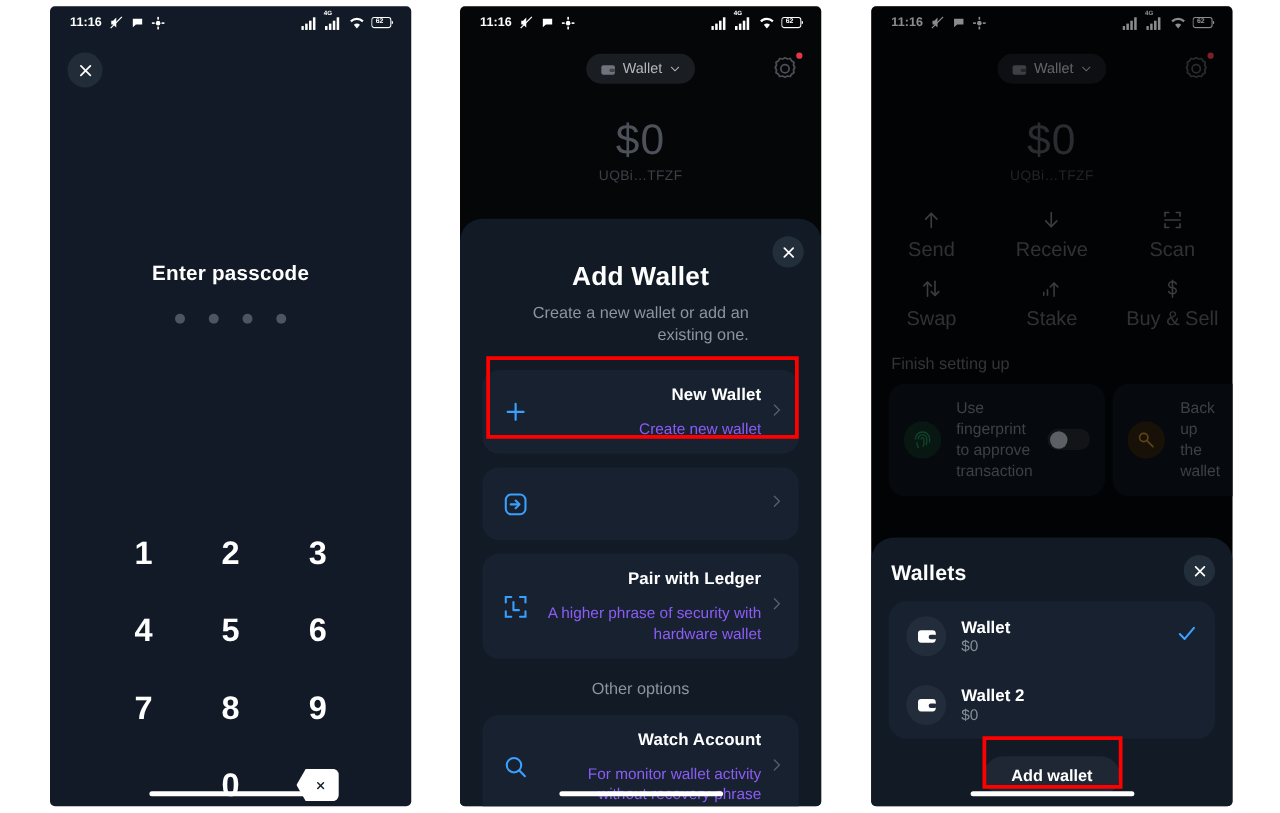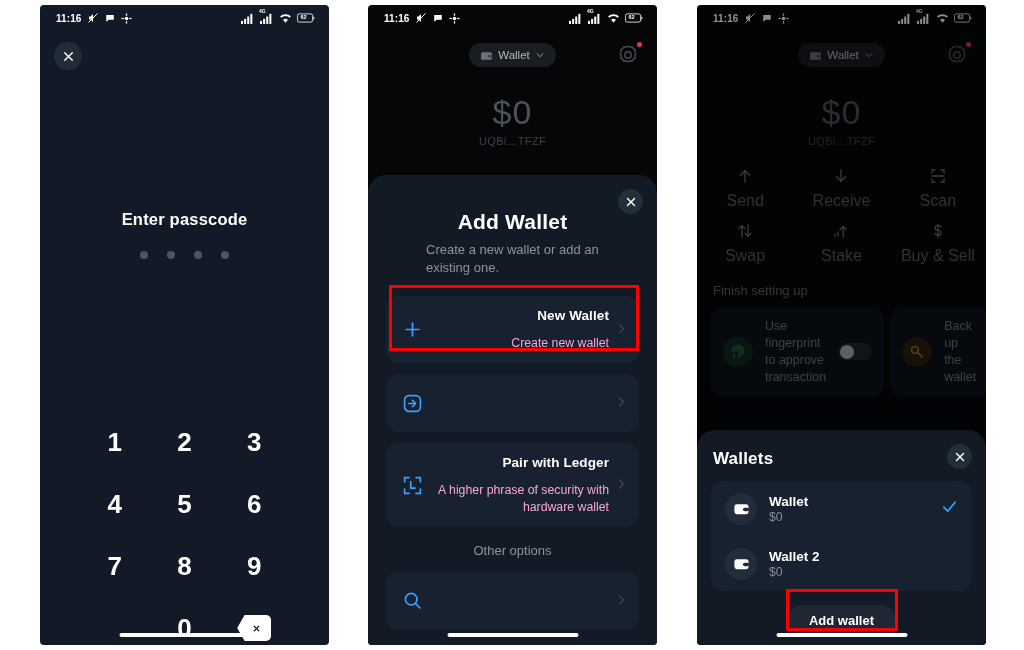--- a/index.html
+++ b/index.html
@@ -113,37 +113,37 @@
     position:absolute; right:14px; top:14px;
     width:25px; height:25px; border-radius:50%;
     background:#232e3b;
     display:flex; align-items:center; justify-content:center;
   }
   .sheet-title {
     text-align:center; color:#ffffff;
     font-size:21px; font-weight:700; padding-top:35px; letter-spacing:.2px;
   }
   .sheet-sub {
-    text-align:left; color:#8d949e; font-size:13px;
+    text-align:right; color:#8d949e; font-size:13px;
     line-height:1.42; margin-top:7px; padding:0 58px;
   }
   .option-list { padding: 18px 18px 0 18px; display:flex; flex-direction:column; gap:11px; }
   .option-card {
     position:relative;
     background:#182130;
     border-radius:13px;
     padding:12px 30px 12px 13px;
     display:flex; align-items:center; gap:13px;
     min-height:58px;
     text-align:right;
   }
   .opt-icon { width:26px; flex:0 0 26px; display:flex; align-items:center; justify-content:center; }
   .opt-texts { flex:1; }
   .opt-title { color:#ffffff; font-size:13.5px; font-weight:700; letter-spacing:.1px; }
-  .opt-desc { color:#f9a8d4; font-size:12.3px; line-height:1.33; margin-top:12px; }
+  .opt-desc { color:#8b5cf6; font-size:12.3px; line-height:1.33; margin-top:12px; }
   .opt-chevron { position:absolute; right:12px; top:50%; transform:translateY(-50%); }
   .other-options {
     text-align:center; color:#8d949e; font-size:13px;
     margin-top:16px;
   }
   .watch-wrap { padding: 14px 18px 0 18px; }
 
   
   .hl {
     position:absolute;
@@ -466,20 +466,24 @@
       <div class="other-options">Other options</div>
 
       <div class="watch-wrap">
         <div class="option-card">
           <span class="opt-icon">
             <svg width="21" height="21" viewBox="0 0 24 24">
               <circle cx="10.5" cy="10.5" r="6.6" fill="none" stroke="#3aa0ff" stroke-width="1.9"></circle>
               <line x1="15.4" y1="15.4" x2="20.5" y2="20.5" stroke="#3aa0ff" stroke-width="1.9" stroke-linecap="round"></line>
             </svg>
           </span>
+          <span class="opt-texts">
+            <span class="opt-title" style="display:block">Watch Account</span>
+            <span class="opt-desc" style="display:block">For monitor wallet activity without recovery phrase</span>
+          </span>
           <span class="opt-chevron">
             <svg width="12" height="12" viewBox="0 0 24 24">
               <polyline points="9,4 17,12 9,20" fill="none" stroke="#5a616b" stroke-width="2" stroke-linecap="round"></polyline>
             </svg>
           </span>
         </div>
       </div>
     </div>
 
     <div class="home-indicator"></div>

